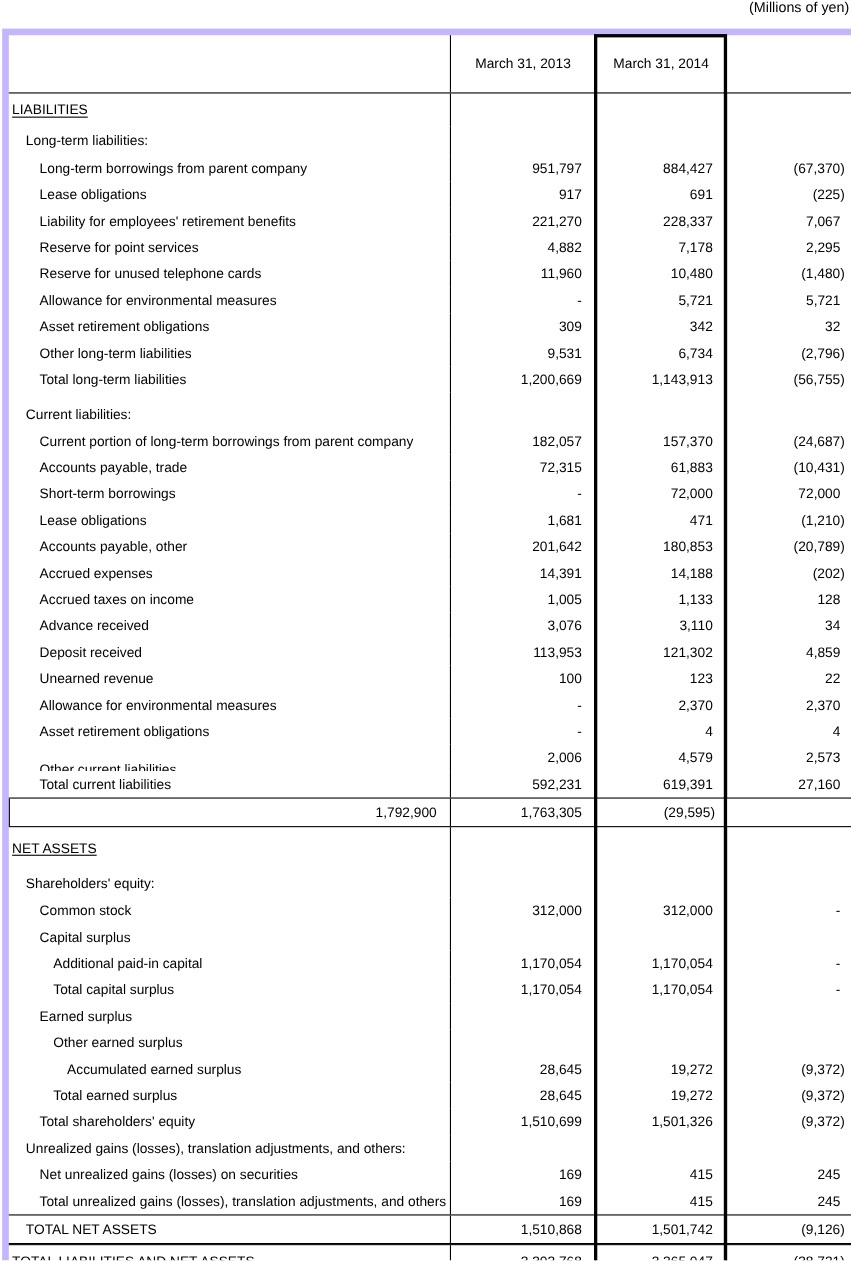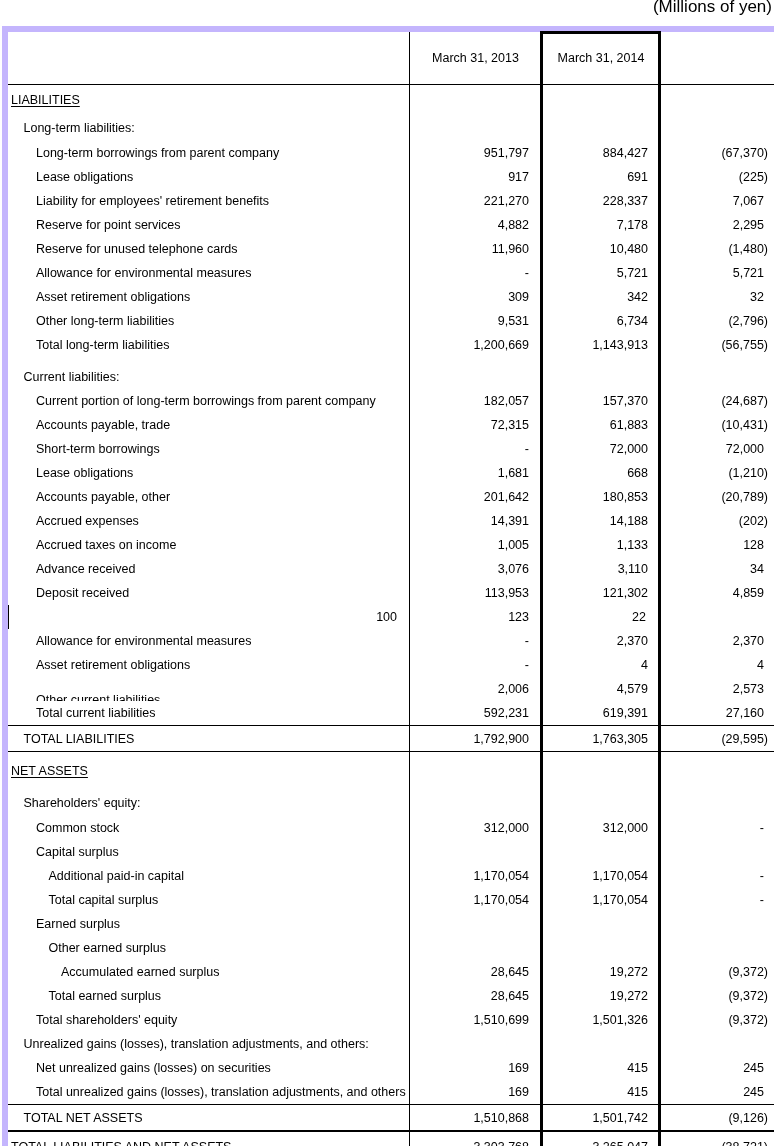--- a/index.html
+++ b/index.html
@@ -12,21 +12,21 @@
     color: #000000;
     font-family: "Liberation Sans", sans-serif;
     font-size: 12.5px;
     overflow: hidden;
   }
   .unit {
     position: absolute;
     top: 0; right: 2px;
     height: 14px;
     line-height: 14px;
-    font-size: 17px;
+    font-size: 13px;
     text-align: right;
   }
   .bs-table {
     position: absolute;
     left: 2px; top: 26px;
     width: 770px;
     border: 6px solid #c4b5fd;
     box-sizing: content-box;
     background: #fff;
   }
@@ -198,21 +198,21 @@
           </div>
           <div class="c val">-</div>
           <div class="c val">72,000</div>
           <div class="c val v3" style="padding-right: 14px;">72,000</div>
         </div>
         <div class="row r-item">
           <div class="c lab">
             <span class="lt" style="padding-left: 28px;">Lease obligations</span>
           </div>
           <div class="c val">1,681</div>
-          <div class="c val">668</div>
+          <div class="c val">471</div>
           <div class="c val v3">(1,210)</div>
         </div>
         <div class="row r-item">
           <div class="c lab">
             <span class="lt" style="padding-left: 28px;">Accounts payable, other</span>
           </div>
           <div class="c val">201,642</div>
           <div class="c val">180,853</div>
           <div class="c val v3">(20,789)</div>
         </div>
@@ -242,20 +242,23 @@
         </div>
         <div class="row r-item">
           <div class="c lab">
             <span class="lt" style="padding-left: 28px;">Deposit received</span>
           </div>
           <div class="c val">113,953</div>
           <div class="c val">121,302</div>
           <div class="c val v3" style="padding-right: 14px;">4,859</div>
         </div>
         <div class="row r-item">
+          <div class="c lab">
+            <span class="lt" style="padding-left: 28px;">Unearned revenue</span>
+          </div>
           <div class="c val">100</div>
           <div class="c val">123</div>
           <div class="c val v3" style="padding-right: 14px;">22</div>
         </div>
         <div class="row r-item">
           <div class="c lab">
             <span class="lt" style="padding-left: 28px;">Allowance for environmental measures</span>
           </div>
           <div class="c val">-</div>
           <div class="c val">2,370</div>
@@ -279,23 +282,20 @@
         </div>
         <div class="row r-item">
           <div class="c lab">
             <span class="lt" style="padding-left: 28px;">Total current liabilities</span>
           </div>
           <div class="c val">592,231</div>
           <div class="c val">619,391</div>
           <div class="c val v3" style="padding-right: 14px;">27,160</div>
         </div>
         <div class="row r-total">
-          <div class="c lab">
-            <span class="lt" style="padding-left: 15.5px;">TOTAL LIABILITIES</span>
-          </div>
           <div class="c val">1,792,900</div>
           <div class="c val">1,763,305</div>
           <div class="c val v3">(29,595)</div>
         </div>
         <div class="row r-section r-tall">
           <div class="c lab">
             <span class="lt" style="padding-left: 3px;">NET ASSETS</span>
           </div>
           <div class="c val"></div>
           <div class="c val"></div>

